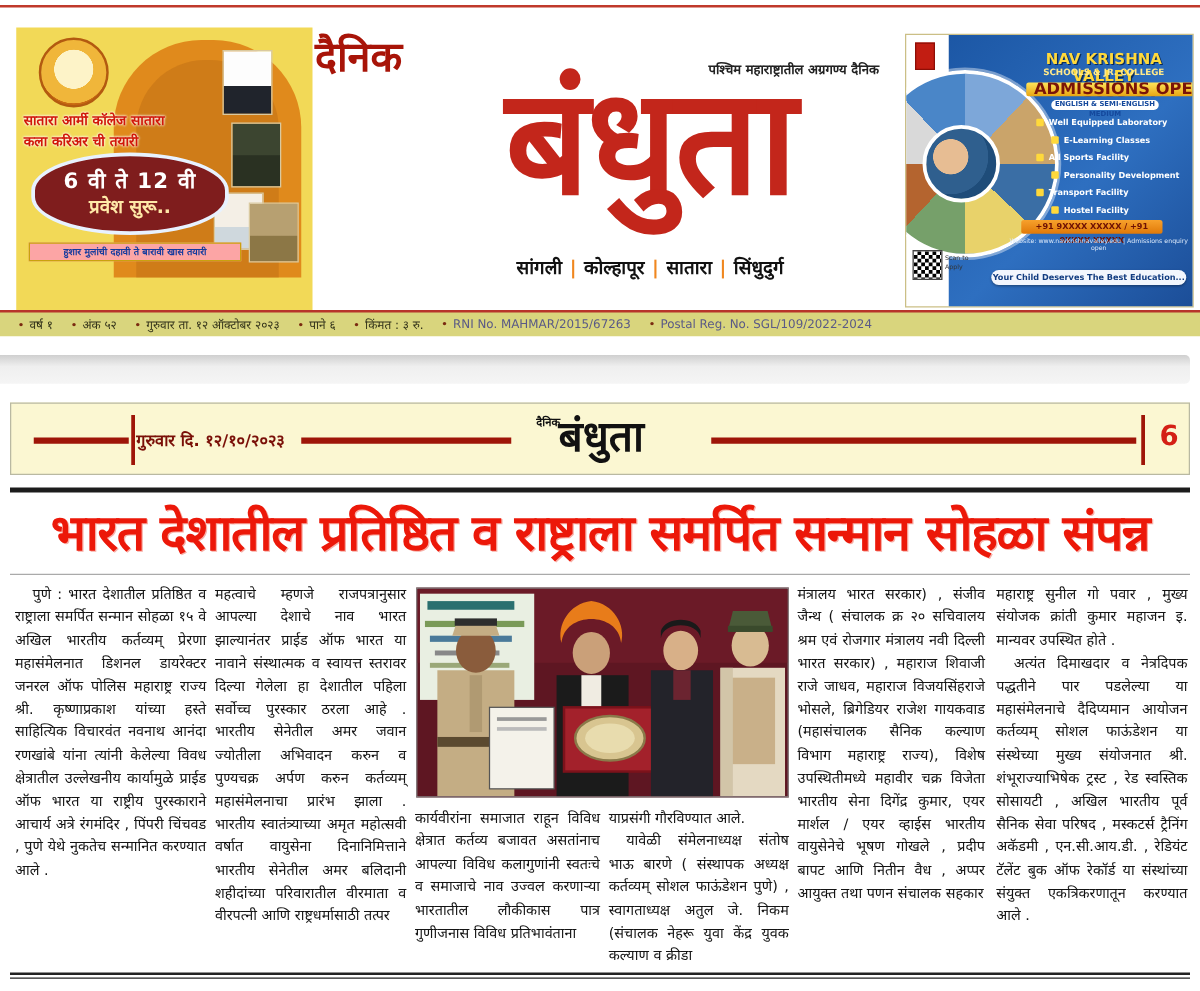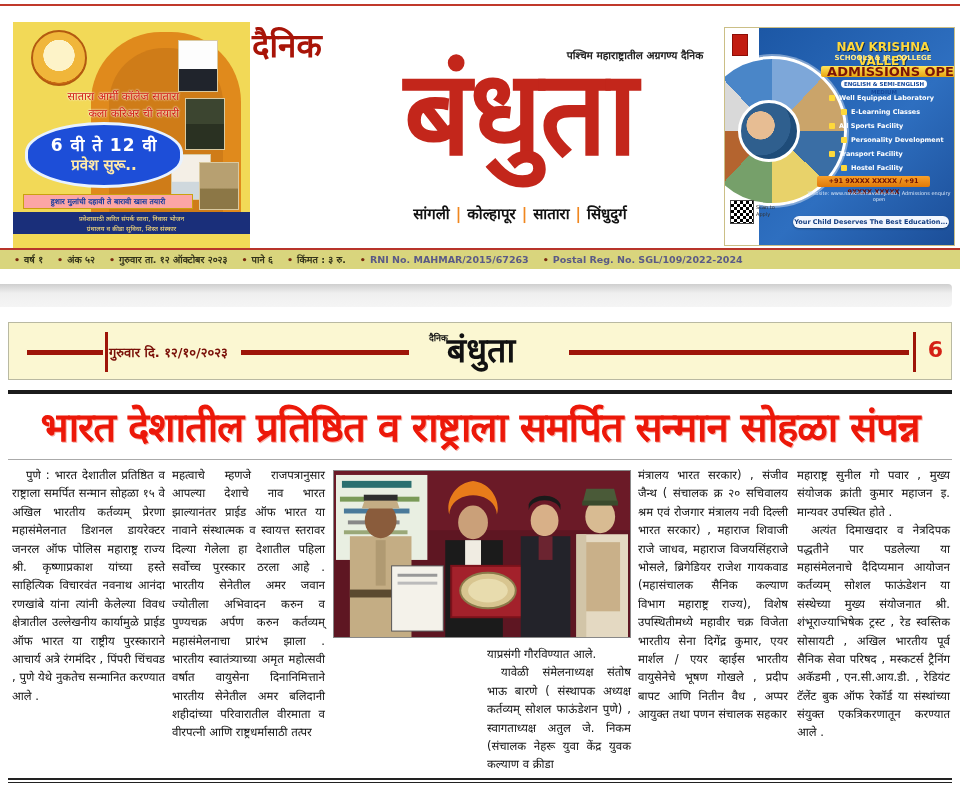--- a/index.html
+++ b/index.html
@@ -14,24 +14,24 @@
   
   .left-ad { left:13px; top:22px; width:237px; height:226px; background:#f2d957; overflow:hidden; }
   .left-ad .arch { position:absolute; left:78px; top:10px; width:150px; height:190px;
     background:#e08a1c; border-radius:70px 70px 0 0; }
   .left-ad .arch-inner { position:absolute; left:96px; top:26px; width:114px; height:174px;
     background:#b3641260; border-radius:55px 55px 0 0; }
   .ad-photo { position:absolute; width:40px; border:1px solid #d9c9a0; }
   .ad-logo { position:absolute; left:18px; top:8px; width:56px; height:56px; border-radius:50%;
     background:radial-gradient(circle at 50% 45%, #fdf3c8 0 40%, #f0b63a 41% 70%, #c96a12 71%);
     border:2px solid #b35a10; }
-  .left-ad .redline { position:absolute; color:#d11708; font-weight:normal; font-size:11px;
-    text-shadow:0 0 2px #fff,0 0 2px #fff; width:160px; text-align:right; }
+  .left-ad .redline { position:absolute; color:#d11708; font-weight:bold; font-size:11px;
+    text-shadow:0 0 2px #fff,0 0 2px #fff; width:160px; text-align:left; }
   .blue-oval { position:absolute; left:12px; top:100px; width:158px; height:66px;
-    background:#1d4ed8; border:3px solid #e8f2ff; border-radius:50% / 46%;
+    background:#7f1d1d; border:3px solid #e8f2ff; border-radius:50% / 46%;
     color:#fff; font-weight:bold; text-align:center; padding-top:10px; line-height:1.25; }
   .blue-oval .l1 { font-size:17px; letter-spacing:1px; }
   .blue-oval .l2 { font-size:15px; color:#ffe9a8; }
   .yellow-strip { position:absolute; left:10px; top:172px; width:170px; height:15px;
     background:#fca5a5; border:1px solid #caa10e; color:#123a9e; font-weight:bold;
     font-size:7.5px; text-align:center; line-height:14px; overflow:hidden; }
   .navy-strip { position:absolute; left:0; top:190px; width:237px; height:22px;
     background:#1a2f7a; color:#ffe27a; font-size:6.5px; text-align:center;
     line-height:1.6; padding-top:2px; overflow:hidden; }
   .phone-strip { position:absolute; left:0; top:212px; width:237px; height:14px;
@@ -87,21 +87,21 @@
     text-align:center; line-height:11px; border-radius:2px; }
   .ra-small { position:absolute; left:80px; top:162px; width:148px; text-align:center;
     color:#dce9fa; font-size:5px; }
   .ra-tagline { position:absolute; left:68px; top:188px; width:156px; height:12px; background:#f2f6fd;
     border-radius:6px; color:#123c80; font-weight:bold; font-size:6.5px; text-align:center;
     line-height:12px; box-shadow:0 1px 2px #00000055; }
 
   
   .info-bar { left:0px; top:248px; width:960px; height:21px; background:#d9d57d;
     border-top:2px solid #b8342a; display:flex; align-items:center; padding:0 14px;
-    font-size:9.5px; font-weight:bold; color:#33331a; }
+    font-size:9.5px; font-weight:normal; color:#33331a; }
   .info-bar .it { margin-right:14px; white-space:nowrap; }
   .info-bar .bu { color:#7a2a10; margin-right:4px; }
   .info-bar .rni { color:#5a5a86; }
 
   
   .gray-band { left:0; top:284px; width:952px; height:23px;
     background:linear-gradient(#cfcfcf,#efefef 40%,#f5f5f5); border-radius:0 4px 4px 0; }
 
   
   .sec-head { left:8px; top:322px; width:944px; height:58px; background:#fbf7d2;
@@ -157,24 +157,20 @@
     <div class="ad-photo" style="left:158px;top:132px;height:46px;background:linear-gradient(#f4efe6 60%,#cfd8dd 61%);"></div>
     <div class="ad-photo" style="left:186px;top:140px;height:48px;background:linear-gradient(#b7a071 55%,#8c7746 56%);"></div>
     <div class="ad-logo"></div>
     <div class="redline" style="left:6px;top:66px;">सातारा आर्मी कॉलेज सातारा</div>
     <div class="redline" style="left:6px;top:83px;">कला करिअर ची तयारी</div>
     <div class="blue-oval">
       <div class="l1">6 वी ते 12 वी</div>
       <div class="l2">प्रवेश सुरू..</div>
     </div>
     <div class="yellow-strip">हुशार मुलांची दहावी ते बारावी खास तयारी</div>
-    <div class="navy-strip">
-      <div>प्रवेशासाठी त्वरित संपर्क साधा, निवास भोजन</div>
-      <div>ग्रंथालय व क्रीडा सुविधा, शिस्त संस्कार</div>
-    </div>
   </div>
 
   <div class="abs daily-label">दैनिक</div>
   <div class="abs m-tagline">पश्चिम महाराष्ट्रातील अग्रगण्य दैनिक</div>
   <div class="abs m-title">बंधुता</div>
   <div class="abs cities">
     <span>सांगली</span><span class="sep">|</span><span>कोल्हापूर</span><span class="sep">|</span><span>सातारा</span><span class="sep">|</span><span>सिंधुदुर्ग</span>
   </div>
 
   <div class="abs right-ad">
@@ -297,20 +293,23 @@
 
       <ellipse cx="268" cy="46" rx="15" ry="17" fill="#d8bb92"></ellipse>
       <path d="M250 34 L286 34 L282 18 L254 18 Z" fill="#4a5a38"></path>
       <rect x="250" y="30" width="36" height="5" fill="#3a4a2c"></rect>
       <rect x="244" y="64" width="52" height="104" fill="#e4d9c2"></rect>
       <rect x="252" y="72" width="36" height="70" fill="#c9b089"></rect>
       <rect x="244" y="64" width="10" height="104" fill="#d2c5a8"></rect>
     </svg>
   </div>
 
+  <div class="col c3">
+    <p>कार्यवीरांना समाजात राहून विविध क्षेत्रात कर्तव्य बजावत असतांनाच आपल्या विविध कलागुणांनी स्वतःचे व समाजाचे नाव उज्वल करणाऱ्या भारतातील लौकीकास पात्र गुणीजनास विविध प्रतिभावंताना</p>
+  </div>
 
   <div class="col c4">
     <p>याप्रसंगी गौरविण्यात आले.</p>
     <p class="indent">यावेळी संमेलनाध्यक्ष संतोष भाऊ बारणे ( संस्थापक अध्यक्ष कर्तव्यम् सोशल फाऊंडेशन पुणे) , स्वागताध्यक्ष अतुल जे. निकम (संचालक नेहरू युवा केंद्र युवक कल्याण व क्रीडा</p>
   </div>
 
   <div class="col c5">
     <p>मंत्रालय भारत सरकार) , संजीव जैन्थ ( संचालक क्र २० सचिवालय श्रम एवं रोजगार मंत्रालय नवी दिल्ली भारत सरकार) , महाराज शिवाजी राजे जाधव, महाराज विजयसिंहराजे भोसले, ब्रिगेडियर राजेश गायकवाड (महासंचालक सैनिक कल्याण विभाग महाराष्ट्र राज्य), विशेष उपस्थितीमध्ये महावीर चक्र विजेता भारतीय सेना दिगेंद्र कुमार, एयर मार्शल / एयर व्हाईस भारतीय वायुसेनेचे भूषण गोखले , प्रदीप बापट आणि नितीन वैध , अप्पर आयुक्त तथा पणन संचालक सहकार</p>
   </div>
 

